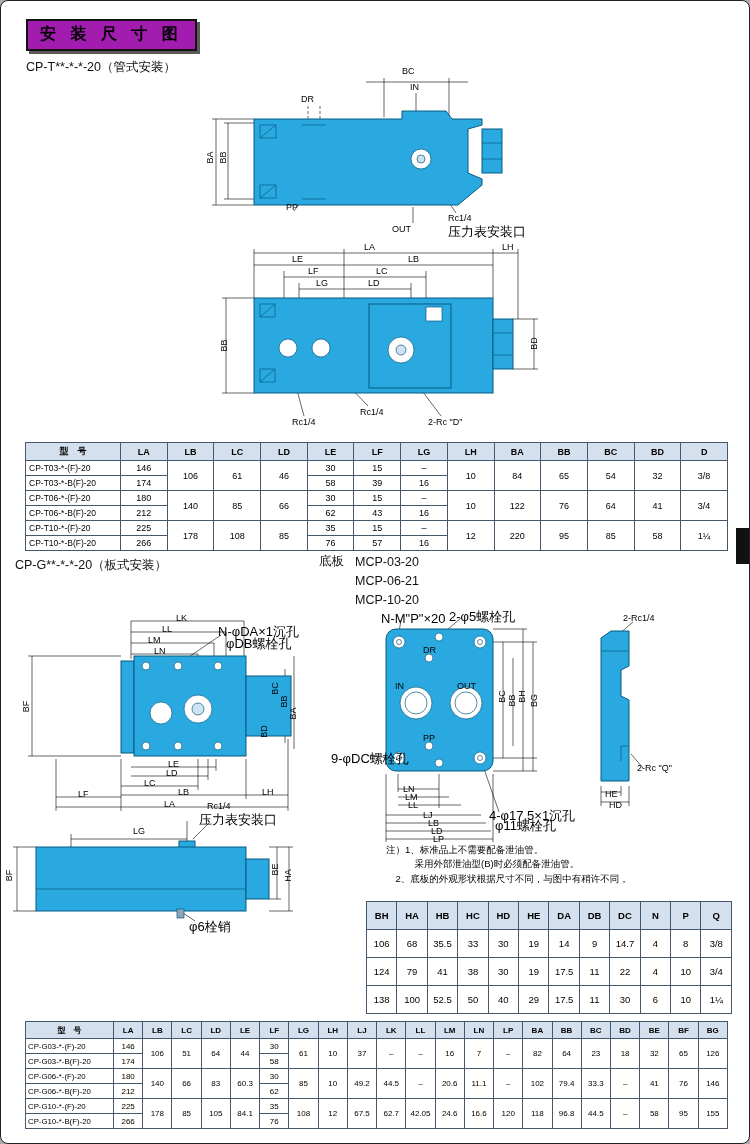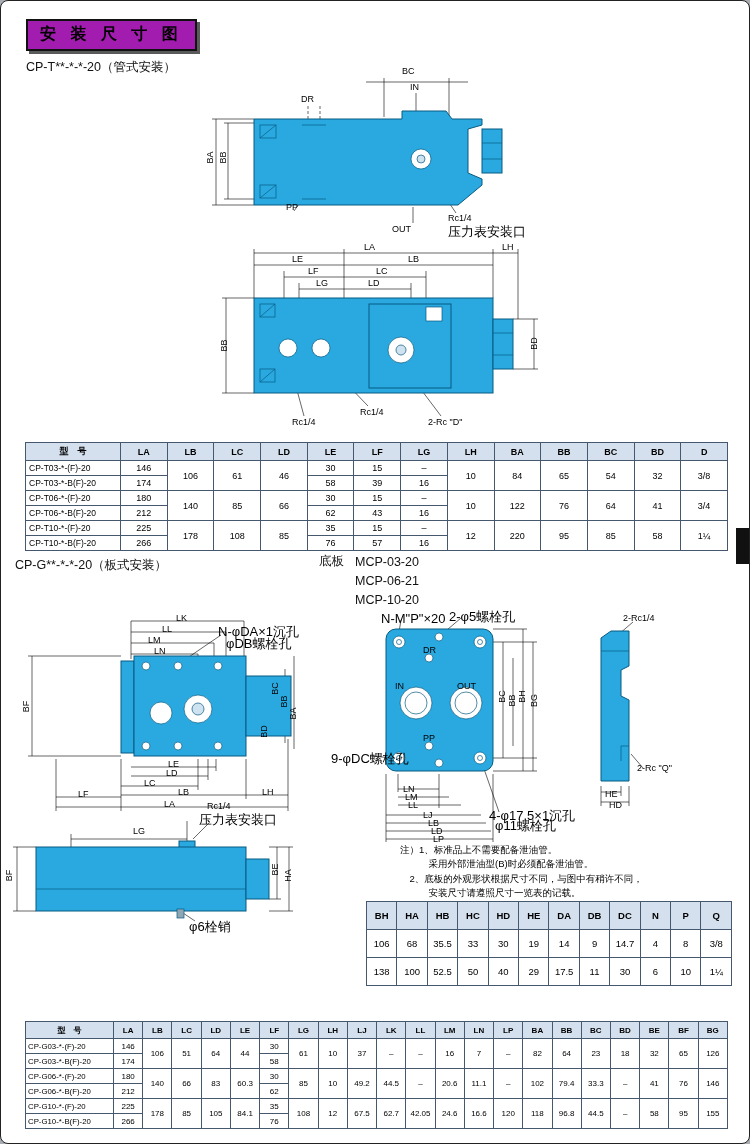--- a/index.html
+++ b/index.html
@@ -23,21 +23,21 @@
   table.dim th, table.dim td { border:1px solid #45586e; text-align:center; font-size:9px;
               padding:2px 0; color:#000; overflow:hidden; }
   table.dim th { background:#d4e0ee; font-weight:bold; }
   table.dim td.model { text-align:left; padding-left:3px; font-size:8.5px; white-space:nowrap; }
   #tbl1 { left:24px; top:441px; width:703px; }
   #tbl2 { left:365px; top:900px; width:366px; }
   #tbl2 th, #tbl2 td { padding:8px 0; font-size:9.5px; }
   #tbl3 { left:24px; top:1020px; width:703px; }
   #tbl3 th, #tbl3 td { font-size:8px; padding:2.5px 0; }
   #tbl3 td.model { font-size:7.8px; padding-left:2px; }
-  .notes { position:absolute; left:399px; top:842px; width:345px; font-size:9.5px;
+  .notes { position:absolute; left:385px; top:842px; width:345px; font-size:9.5px;
            line-height:1.5; color:#000; }
   .side-tab { position:absolute; right:0; top:527px; width:13px; height:36px; background:#111; }
   .thin { stroke:#000; stroke-width:0.6; fill:none; }
   .body-blue { fill:#29a9e0; stroke:#075a82; stroke-width:1; }
   .detail { stroke:#075a82; stroke-width:0.7; fill:none; }
 </style>
 </head>
 <body>
 
 <div class="page">
@@ -459,21 +459,20 @@
   <span class="dlbl" style="left: 42px; top: 8px;">2-Rc1/4</span>
       <span class="dlbl" style="left: 56px; top: 158px;">2-Rc "Q"</span>
       <span class="dlbl" style="left: 24px; top: 184px;">HE</span>
       <span class="dlbl" style="left: 28px; top: 195px;">HD</span>
     </div>
 
   <div class="notes">
       <div>注）1、标准品上不需要配备泄油管。</div>
       <div>　　　采用外部泄油型(B)时必须配备泄油管。</div>
       <div>　2、底板的外观形状根据尺寸不同，与图中有稍许不同，</div>
-      <div>　　　安装尺寸请遵照尺寸一览表的记载。</div>
     </div>
 
   <table class="dim" id="tbl2">
       <colgroup>
         <col>
         <col>
         <col>
         <col>
         <col>
         <col>
@@ -507,20 +506,34 @@
           <td>35.5</td>
           <td>33</td>
           <td>30</td>
           <td>19</td>
           <td>14</td>
           <td>9</td>
           <td>14.7</td>
           <td>4</td>
           <td>8</td>
           <td>3/8</td>
+        </tr>
+        <tr>
+          <td>124</td>
+          <td>79</td>
+          <td>41</td>
+          <td>38</td>
+          <td>30</td>
+          <td>19</td>
+          <td>17.5</td>
+          <td>11</td>
+          <td>22</td>
+          <td>4</td>
+          <td>10</td>
+          <td>3/4</td>
         </tr>
         <tr>
           <td>138</td>
           <td>100</td>
           <td>52.5</td>
           <td>50</td>
           <td>40</td>
           <td>29</td>
           <td>17.5</td>
           <td>11</td>

